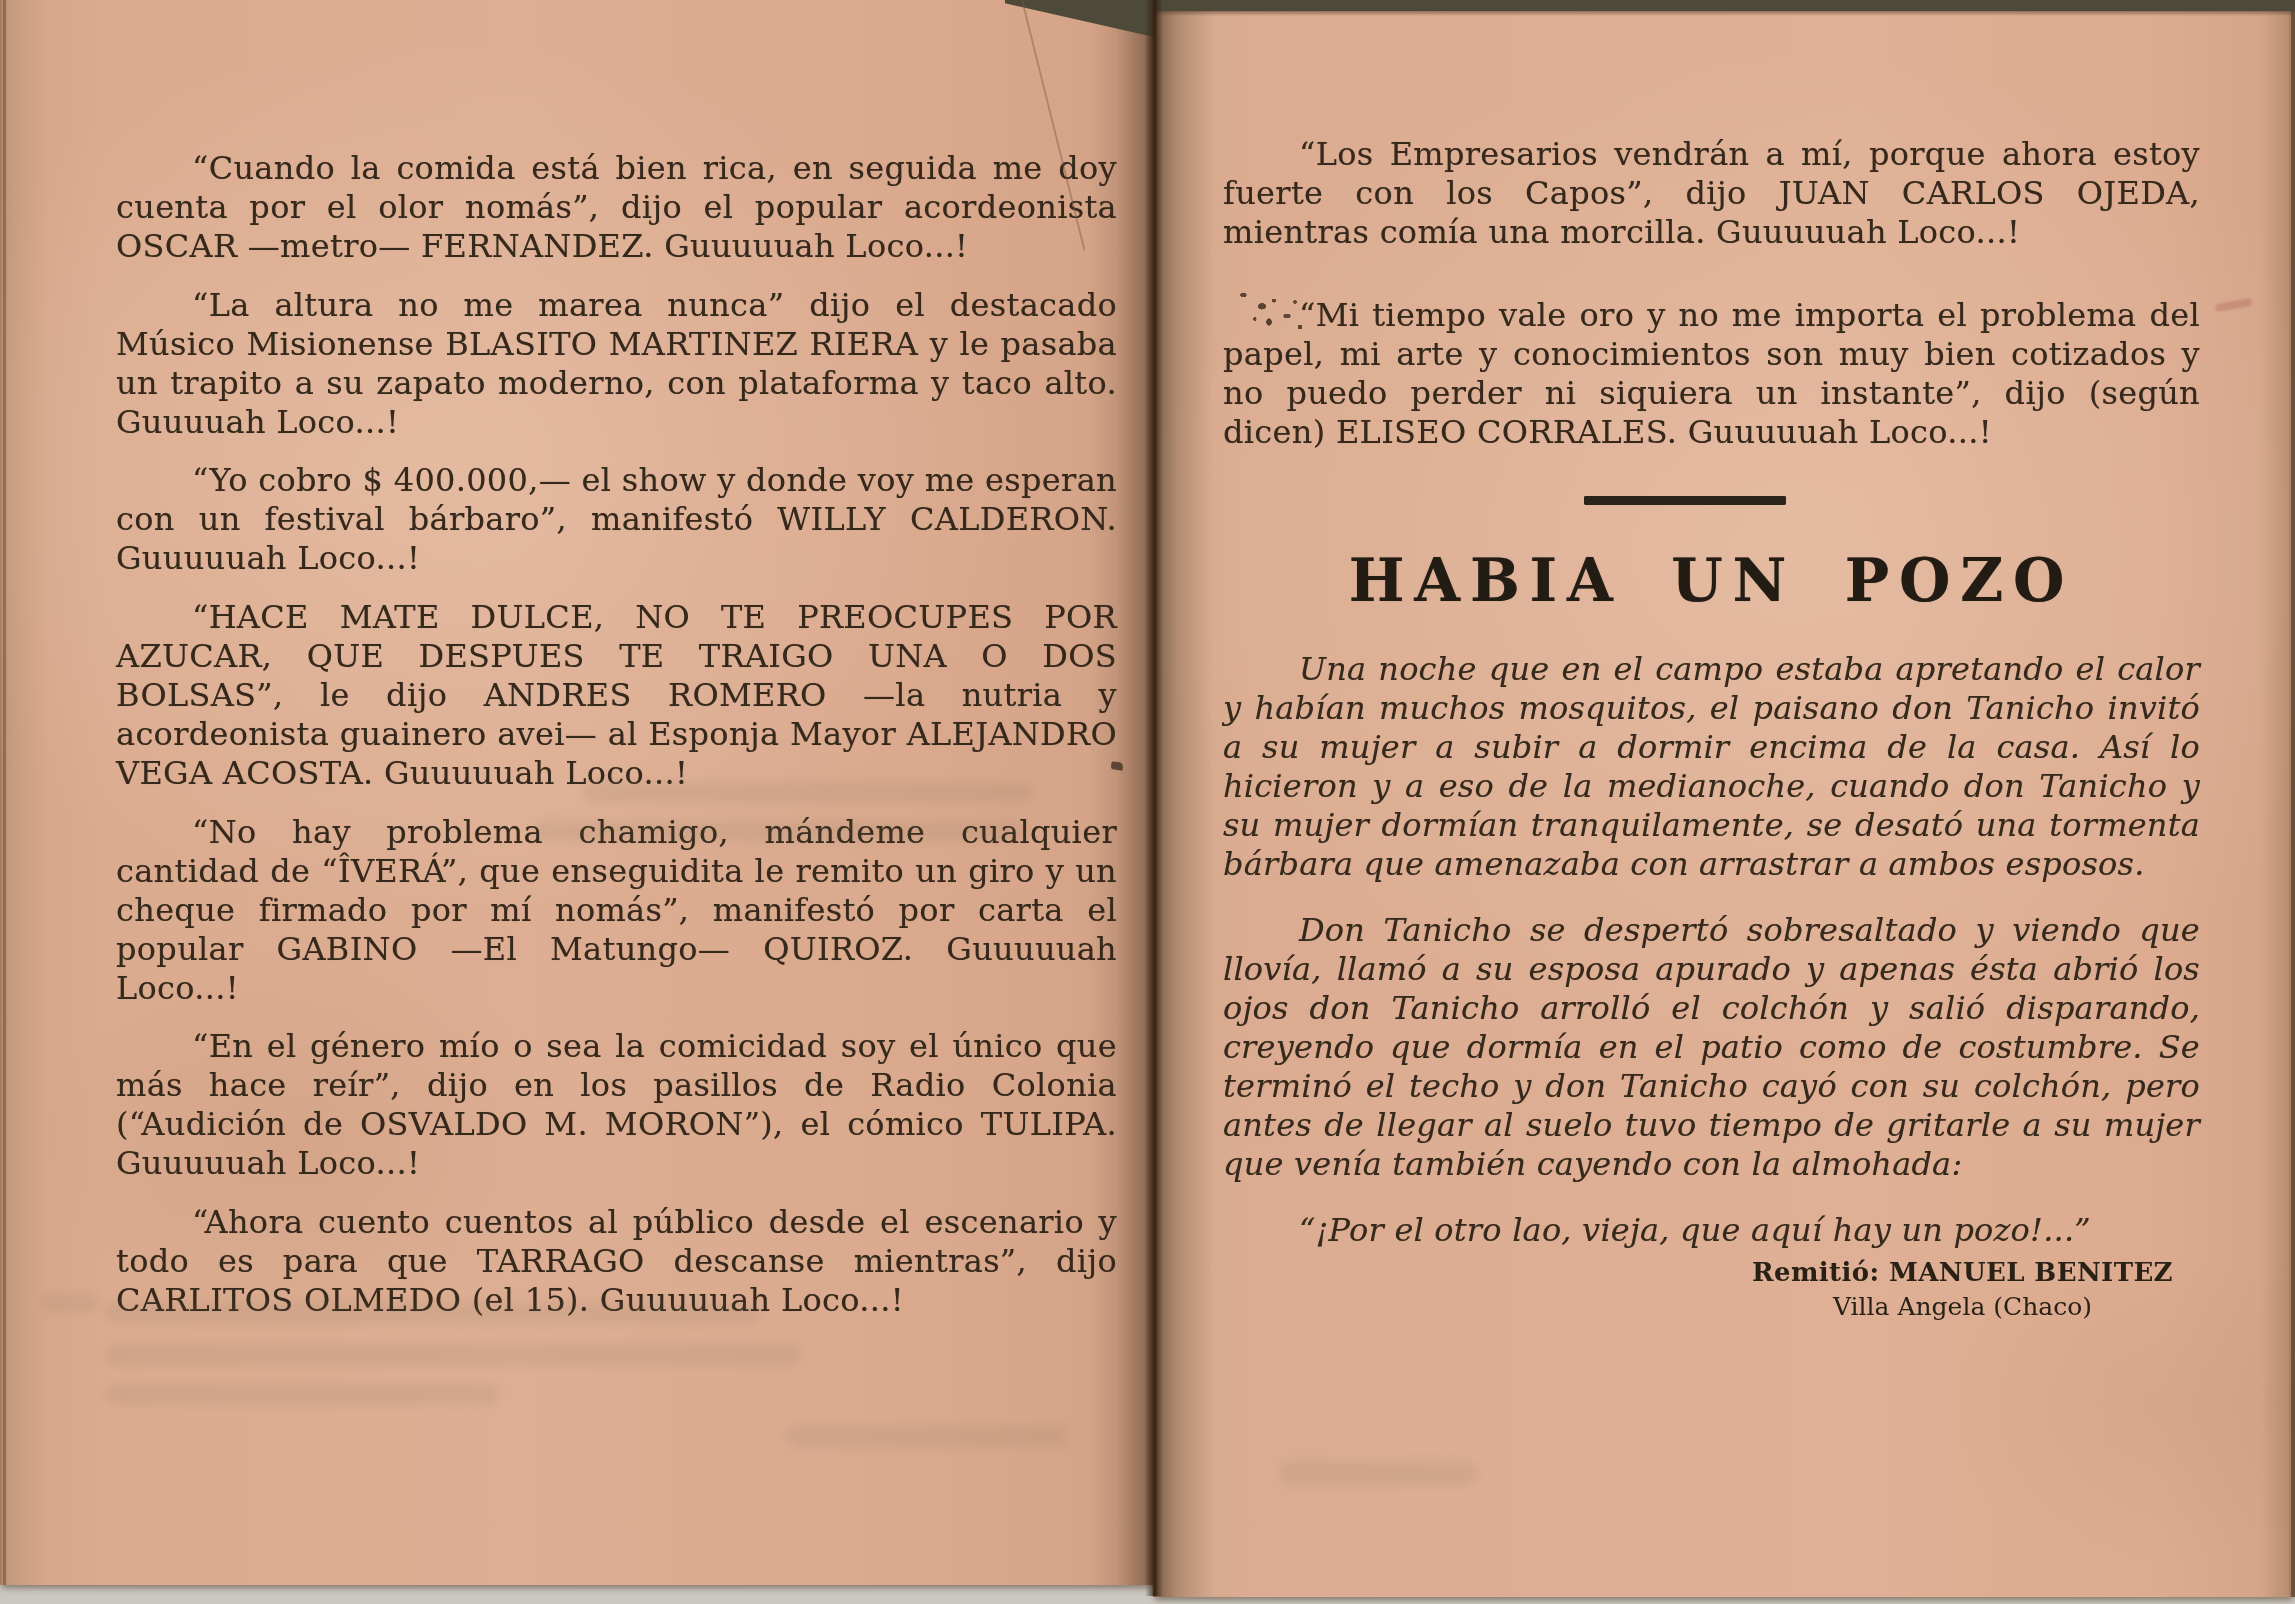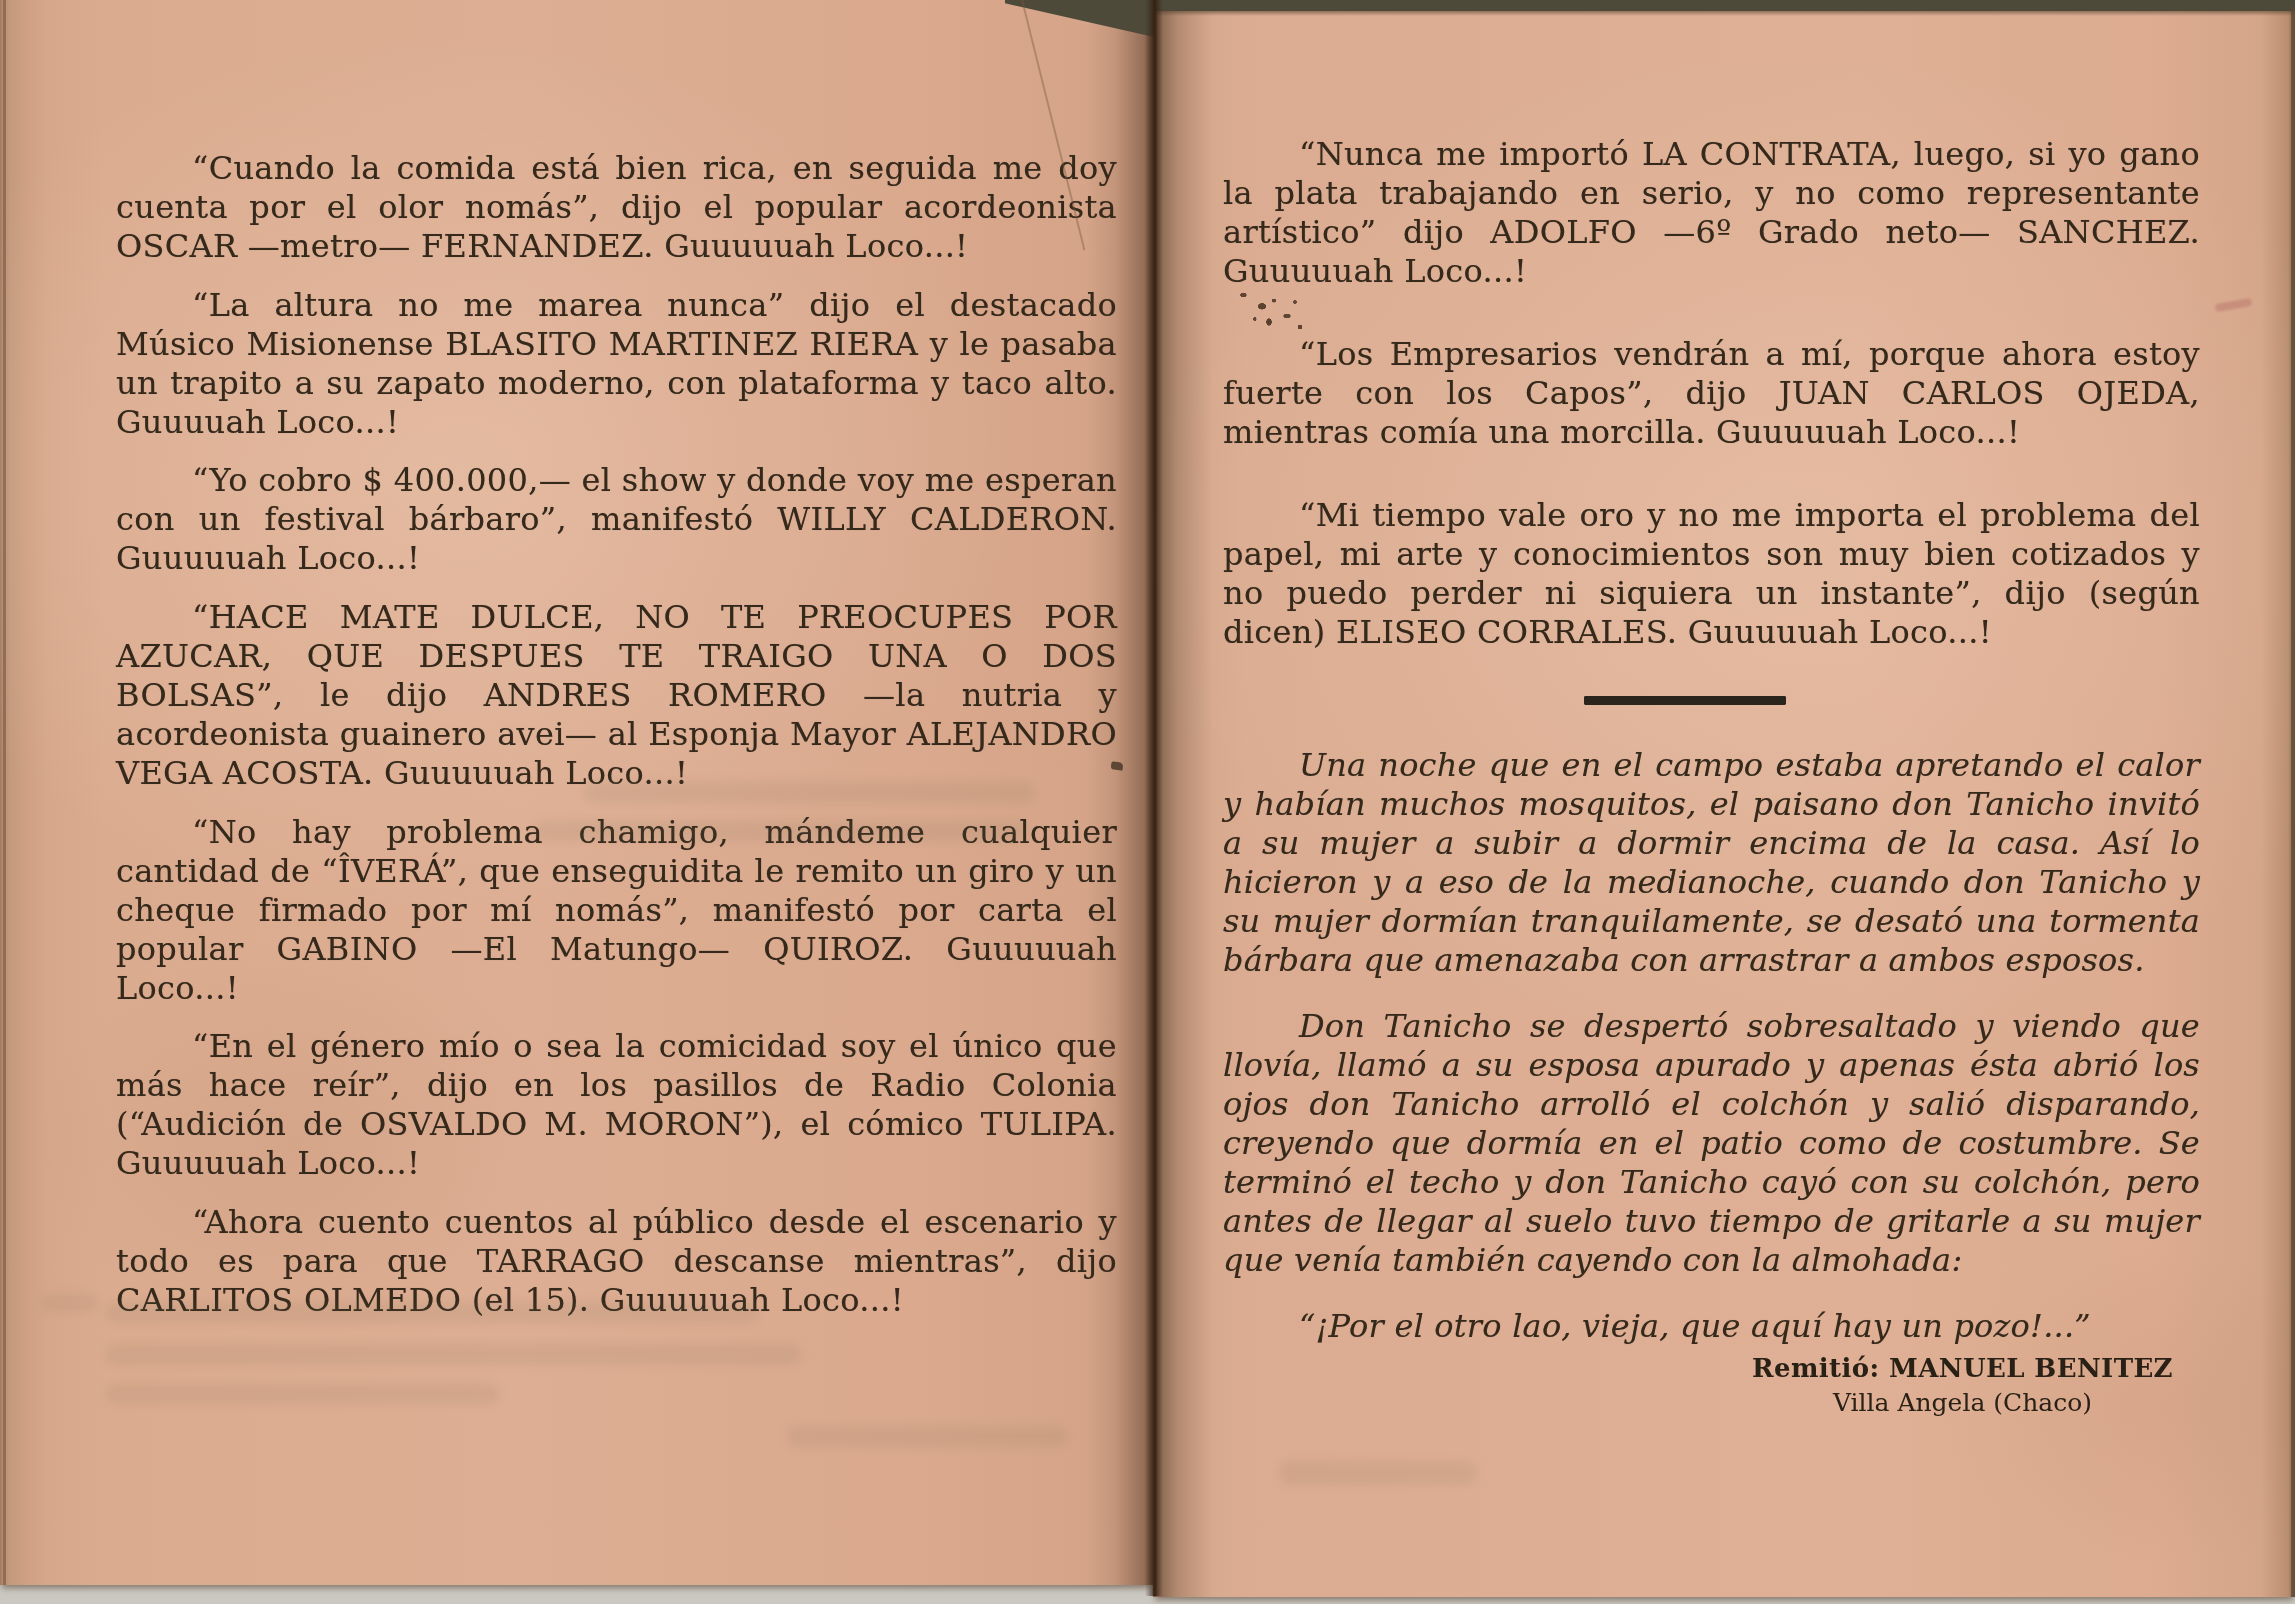--- a/index.html
+++ b/index.html
@@ -158,26 +158,26 @@
       <p class="q">“Yo cobro $ 400.000,— el show y donde voy me esperan con un festival bárbaro”, manifestó WILLY CALDERON. Guuuuuah Loco...!</p>
       <p class="q">“HACE MATE DULCE, NO TE PREOCUPES POR AZUCAR, QUE DESPUES TE TRAIGO UNA O DOS BOLSAS”, le dijo ANDRES ROMERO —la nutria y acordeonista guainero avei— al Esponja Mayor ALEJANDRO VEGA ACOSTA.  Guuuuuah Loco...!</p>
       <p class="q">“No hay problema chamigo, mándeme cualquier cantidad de “ÎVERÁ”, que enseguidita le remito un giro y un cheque firmado por mí nomás”, manifestó por carta el popular GABINO —El Matungo— QUIROZ.  Guuuuuah Loco...!</p>
       <p class="q">“En el género mío o sea la comicidad soy el único que más hace reír”, dijo en los pasillos de Radio Colonia (“Audición de OSVALDO M. MORON”), el cómico TULIPA.  Guuuuuah Loco...!</p>
       <p class="q">“Ahora cuento cuentos al público desde el escenario y todo es para que TARRAGO descanse mientras”, dijo CARLITOS OLMEDO (el 15).  Guuuuuah Loco...!</p>
     </div>
   </div>
 
   <div class="page page-right">
     <div class="text-col text-col-right">
-      <p class="q">“Nunca me importó LA CONTRATA, luego, si yo gano la plata trabajando en serio, y no como representante artístico” dijo ADOLFO —6º Grado neto— SANCHEZ.  Guuuuuah Loco...!</p>
       <p class="q">“Los Empresarios vendrán a mí, porque ahora estoy fuerte con los Capos”, dijo JUAN CARLOS OJEDA, mientras comía una morcilla. Guuuuuah Loco...!</p>
       <p class="q">“Mi tiempo vale oro y no me importa el problema del papel, mi arte y conocimientos son muy bien cotizados y no puedo perder ni siquiera un instante”, dijo (según dicen) ELISEO CORRALES.  Guuuuuah Loco...!</p>
 
       <div class="divider"></div>
 
+      <h1 class="story-title">HABIA UN POZO</h1>
 
       <p class="s">Una noche que en el campo estaba apretando el calor y habían muchos mosquitos, el paisano don Tanicho invitó a su mujer a subir a dormir encima de la casa.  Así lo hicieron y a eso de la medianoche, cuando don Tanicho y su mujer dormían tranquilamente, se desató una tormenta bárbara que amenazaba con arrastrar a ambos esposos.</p>
       <p class="s">Don Tanicho se despertó sobresaltado y viendo que llovía, llamó a su esposa apurado y apenas ésta abrió los ojos don Tanicho arrolló el colchón y salió disparando, creyendo que dormía en el patio como de costumbre.  Se terminó el techo y don Tanicho cayó con su colchón, pero antes de llegar al suelo tuvo tiempo de gritarle a su mujer que venía también cayendo con la almohada:</p>
       <p class="s quote-line">“¡Por el otro lao, vieja, que aquí hay un pozo!...”</p>
 
       <div class="credit">
         <div class="credit-name">Remitió: MANUEL BENITEZ</div>
         <div class="credit-loc">Villa Angela (Chaco)</div>
       </div>
     </div>

